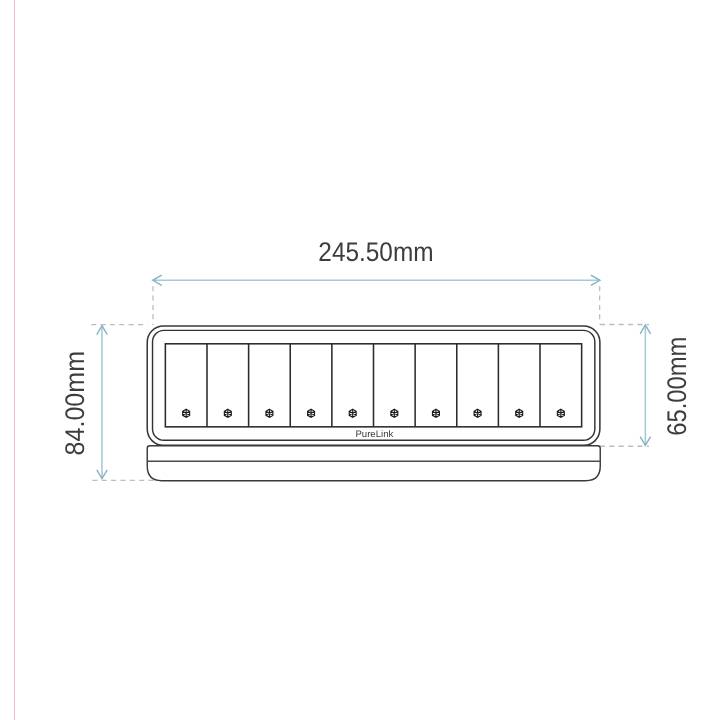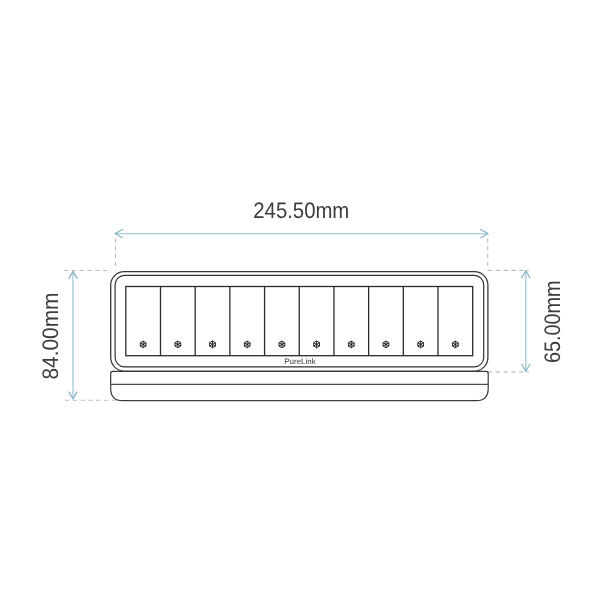--- a/index.html
+++ b/index.html
@@ -1,16 +1,16 @@
 <!DOCTYPE html>
 <html><head>
 <meta charset="utf-8">
 <style>
   html,body{margin:0;padding:0;background:#ffffff;}
-  #stage{width:480px;height:600px;position:relative;background:#ec4899;}
+  #stage{width:480px;height:600px;position:relative;background:#ec4899;margin-left:12px;}
   svg text{font-family:"Liberation Sans",sans-serif;text-rendering:geometricPrecision;opacity:0.999;}
 </style>
 </head>
 <body>
 <div id="stage">
 <svg width="600" height="600" viewBox="0 0 600 600">
 
   <rect x="0" y="0" width="600" height="600" fill="#ffffff"></rect>
 
   <line x1="115.5" y1="238.5" x2="115.5" y2="270.8" stroke="#bdbdbd" stroke-width="1.1" stroke-dasharray="4.2,3.6"></line>

